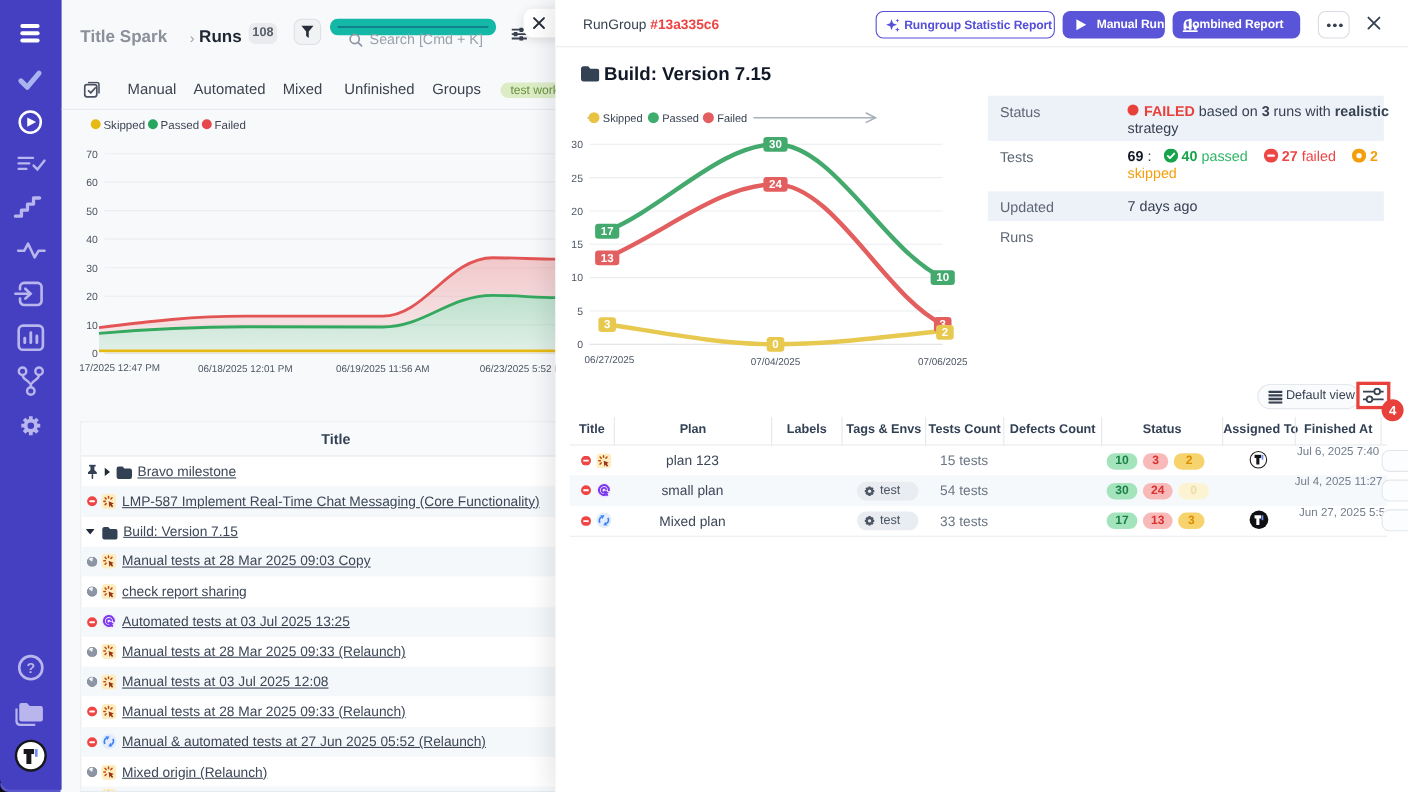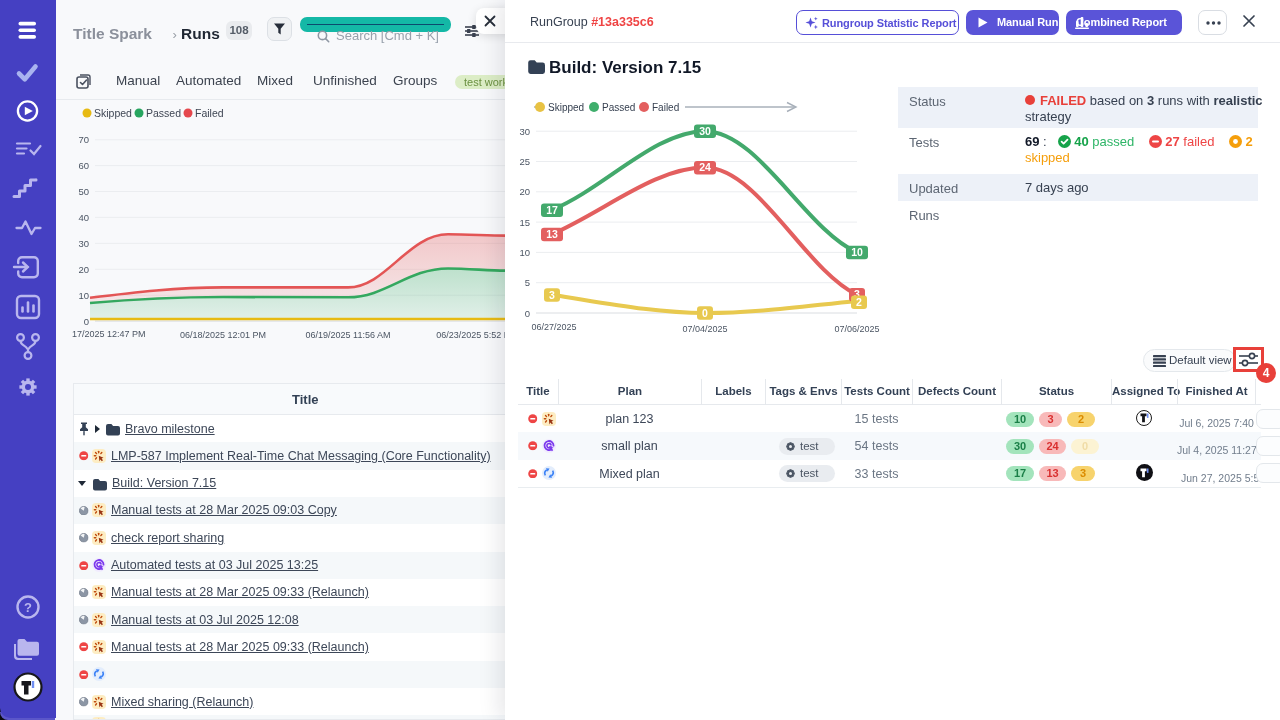--- a/index.html
+++ b/index.html
@@ -53,21 +53,21 @@
 .pth{position:absolute;top:0;height:26px;font-size:11.5px;font-weight:700;color:#334155;text-align:center;line-height:24px;border-left:1px solid #e5e8ec;white-space:nowrap;}
 #pthead{position:relative;height:26px;border-bottom:1px solid #e6e9ed;}
 .prow{position:relative;height:27.3px;}
 .prow.alt{background:#f6f9fc;}
 .pill{position:absolute;top:6.5px;height:15px;border-radius:8px;font-size:11px;font-weight:700;text-align:center;line-height:15px;}
 .pg{background:#a3e4bc;color:#1a7f47;}
 .pr{background:#f8b9b9;color:#d93030;}
 .py{background:#f7d36d;color:#db8b00;}
 .pyf{background:#fcf3d3;color:#f0dca6;}
 .tagpill{position:absolute;top:5.5px;height:17px;background:#e9ecf0;border-radius:9px;color:#4b5563;font-size:11.5px;line-height:17px;}
-.fdate{position:absolute;top:12px;font-size:10.5px;color:#717d8c;white-space:nowrap;}
+.fdate{position:absolute;top:0;font-size:10.5px;color:#717d8c;white-space:nowrap;}
 .ptxt{position:absolute;top:7px;font-size:12.5px;color:#3d4758;text-align:center;}
 .gray12{font-size:12.5px;color:#6b7684;text-align:center;position:absolute;top:7px;}
 </style></head>
 <body>
 <div id="app">
   <svg width="0" height="0" style="position:absolute">
     <defs>
       <symbol id="s-minus" viewBox="0 0 12 12">
           <circle cx="6" cy="6" r="5.7" fill="#ee4545"></circle>
           <rect x="2.7" y="4.9" width="6.6" height="2.2" rx="1.1" fill="#fff"></rect>
@@ -372,29 +372,30 @@
           </svg>
         <span class="txt" style="left:37px">Manual tests at 28 Mar 2025 09:33 (Relaunch)</span>
       </div>
       <div class="lrow alt" style="top:276.7px">
         <svg class="ric" style="left:5px;top:9px" width="9.5" height="9.5" viewBox="0 0 12 12">
             <use href="#s-minus"></use>
           </svg>
         <svg class="ric" style="left:17.5px;top:6.5px" width="14" height="14" viewBox="0 0 13 13">
             <use href="#s-cycle"></use>
           </svg>
+        <span class="txt" style="left:37px">Manual &amp; automated tests at 27 Jun 2025 05:52 (Relaunch)</span>
       </div>
       <div class="lrow" style="top:304px">
         <svg class="ric" style="left:5px;top:9px" width="9.5" height="9.5" viewBox="0 0 12 12">
             <use href="#s-pie"></use>
           </svg>
         <svg class="ric" style="left:17.5px;top:6.5px" width="14" height="14" viewBox="0 0 13 13">
             <use href="#s-spark"></use>
           </svg>
-        <span class="txt" style="left:37px">Mixed sharing (Relaunch)</span>
+        <span class="txt" style="left:37px">Mixed origin (Relaunch)</span>
       </div>
       <div class="lrow alt" style="top:331.3px;height:5.7px">
         <svg class="ric" style="left:5px;top:4px" width="9.5" height="9.5" viewBox="0 0 12 12">
             <use href="#s-minus"></use>
           </svg>
         <svg class="ric" style="left:17.5px;top:1.5px" width="14" height="14" viewBox="0 0 13 13">
             <use href="#s-spark"></use>
           </svg>
       </div>
     </div>

